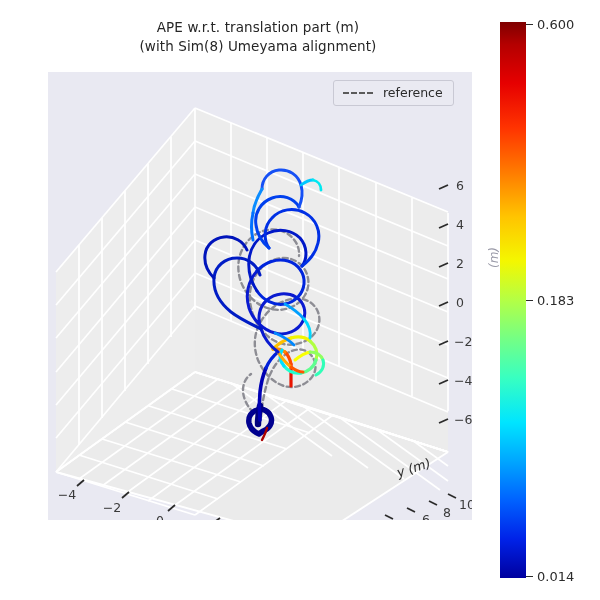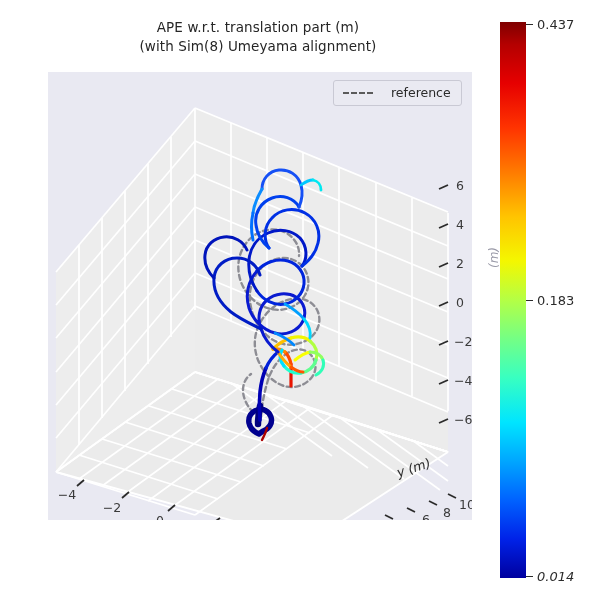--- a/index.html
+++ b/index.html
@@ -55,21 +55,21 @@
   .legend-box {
     position: absolute;
     left: 333px;
     top: 80px;
     background: #eaeaf2;
     border: 1px solid #c9c9d4;
     border-radius: 3px;
     padding: 4px 10px 5px 9px;
     display: flex;
     align-items: center;
-    gap: 18px;
+    gap: 10px;
   }
   .legend-dash {
     width: 30px;
     height: 0;
     border-top: 2px dashed #5b5b5b;
   }
   .legend-label {
     font-size: 12.5px;
     color: #2b2b2b;
   }
@@ -382,22 +382,22 @@
       <span class="legend-label">reference</span>
     </div>
   </div>
 
   <div class="cbar-axis-label">(m)</div>
 
   <div class="colorbar-wrap">
     <div class="colorbar-grad"></div>
 
     <div class="cb-tick" style="top:2px;"></div>
-    <div class="cb-label" style="top:2px;">0.437</div>
+    <div class="cb-label" style="top:2px;">0.600</div>
 
     <div class="cb-tick" style="top:278px;"></div>
     <div class="cb-label" style="top:278px;">0.183</div>
 
     <div class="cb-tick" style="top:554px;"></div>
-    <div class="cb-label" style="top:554px;font-style:italic;">0.014</div>
+    <div class="cb-label" style="top:554px;">0.014</div>
   </div>
 
 </div>
 
 </body></html>

